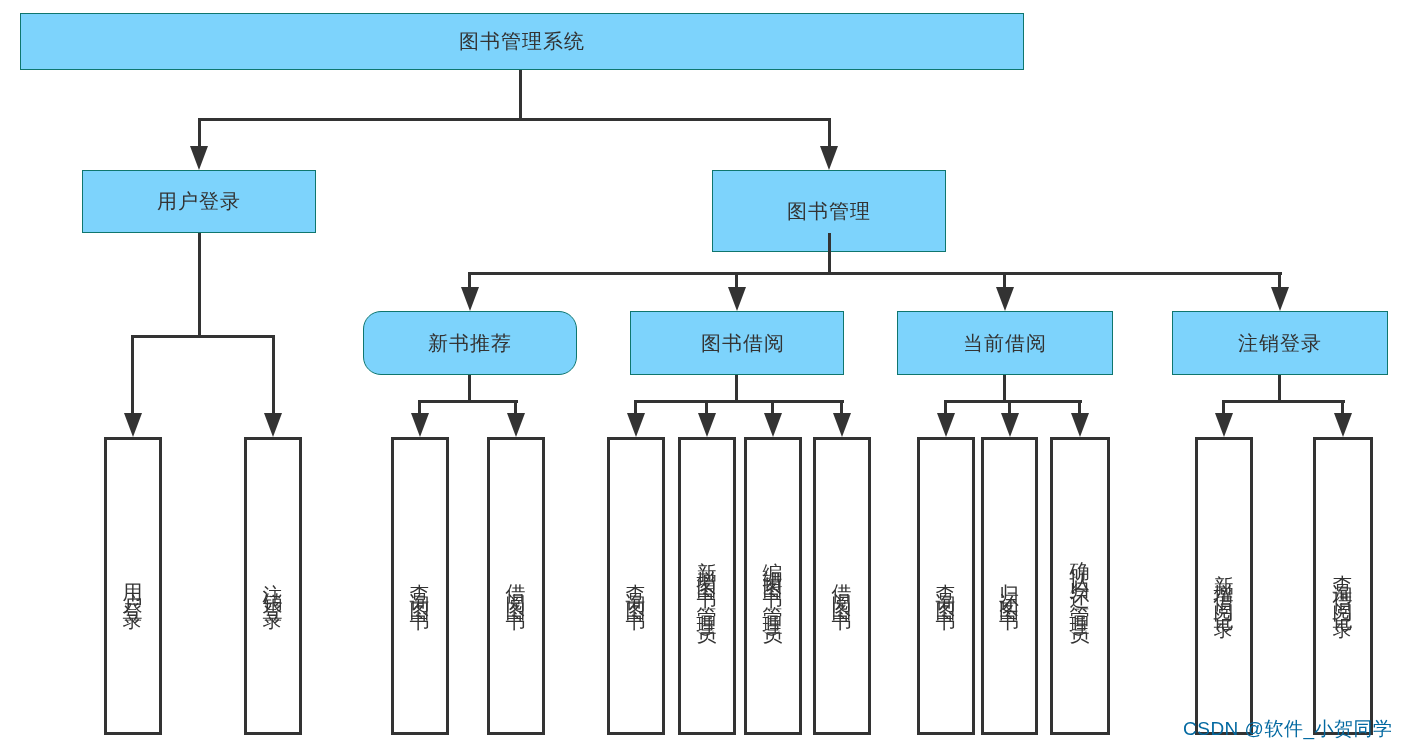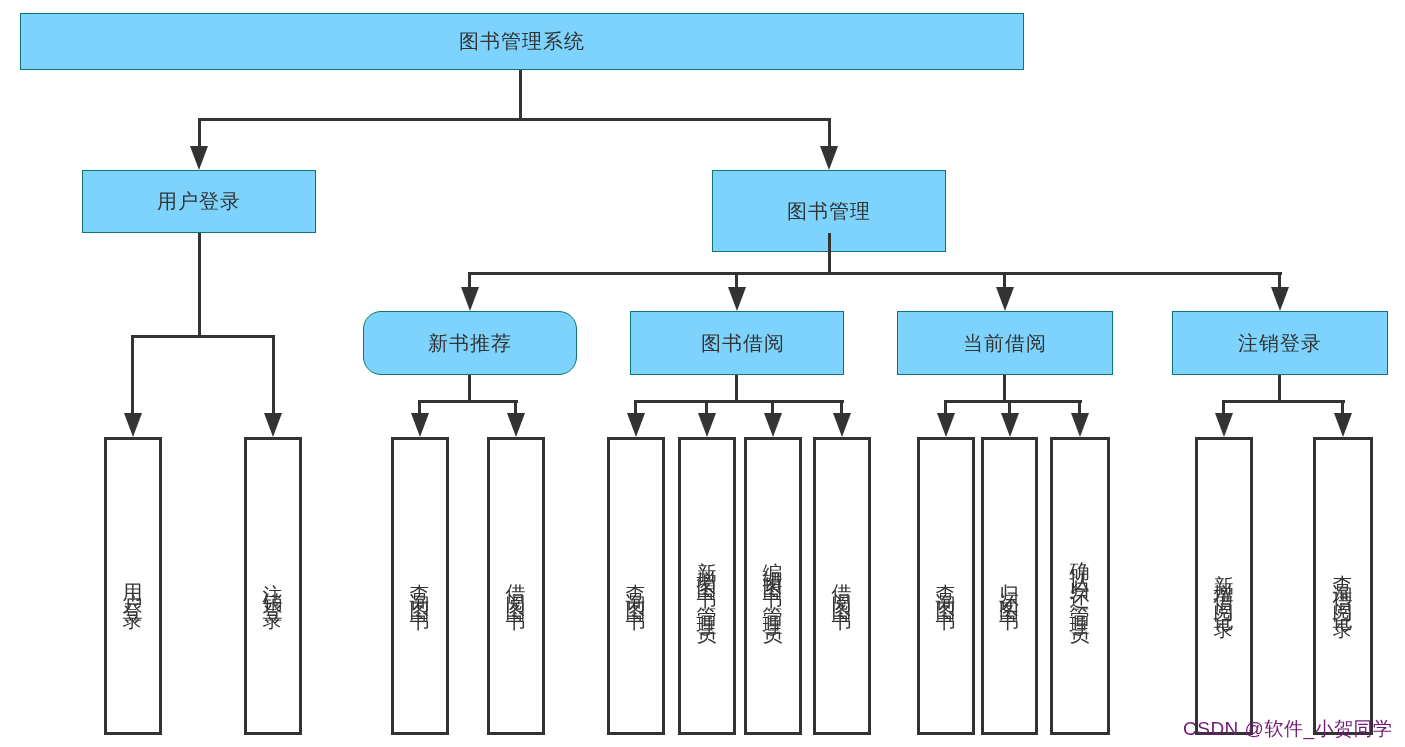--- a/index.html
+++ b/index.html
@@ -40,21 +40,21 @@
   .ar{
     position:absolute;width:0;height:0;
     border-left:9px solid transparent;
     border-right:9px solid transparent;
     border-top:24px solid #333333;
   }
   .watermark{
     position:absolute;
     left:1183px;top:716px;
     font-size:19px;
-    color:#701a75;
+    color:#0369a1;
     letter-spacing:0.5px;
     z-index:5;
     white-space:nowrap;
   }
 </style>
 </head>
 <body>
 
 <div id="canvas">
 

